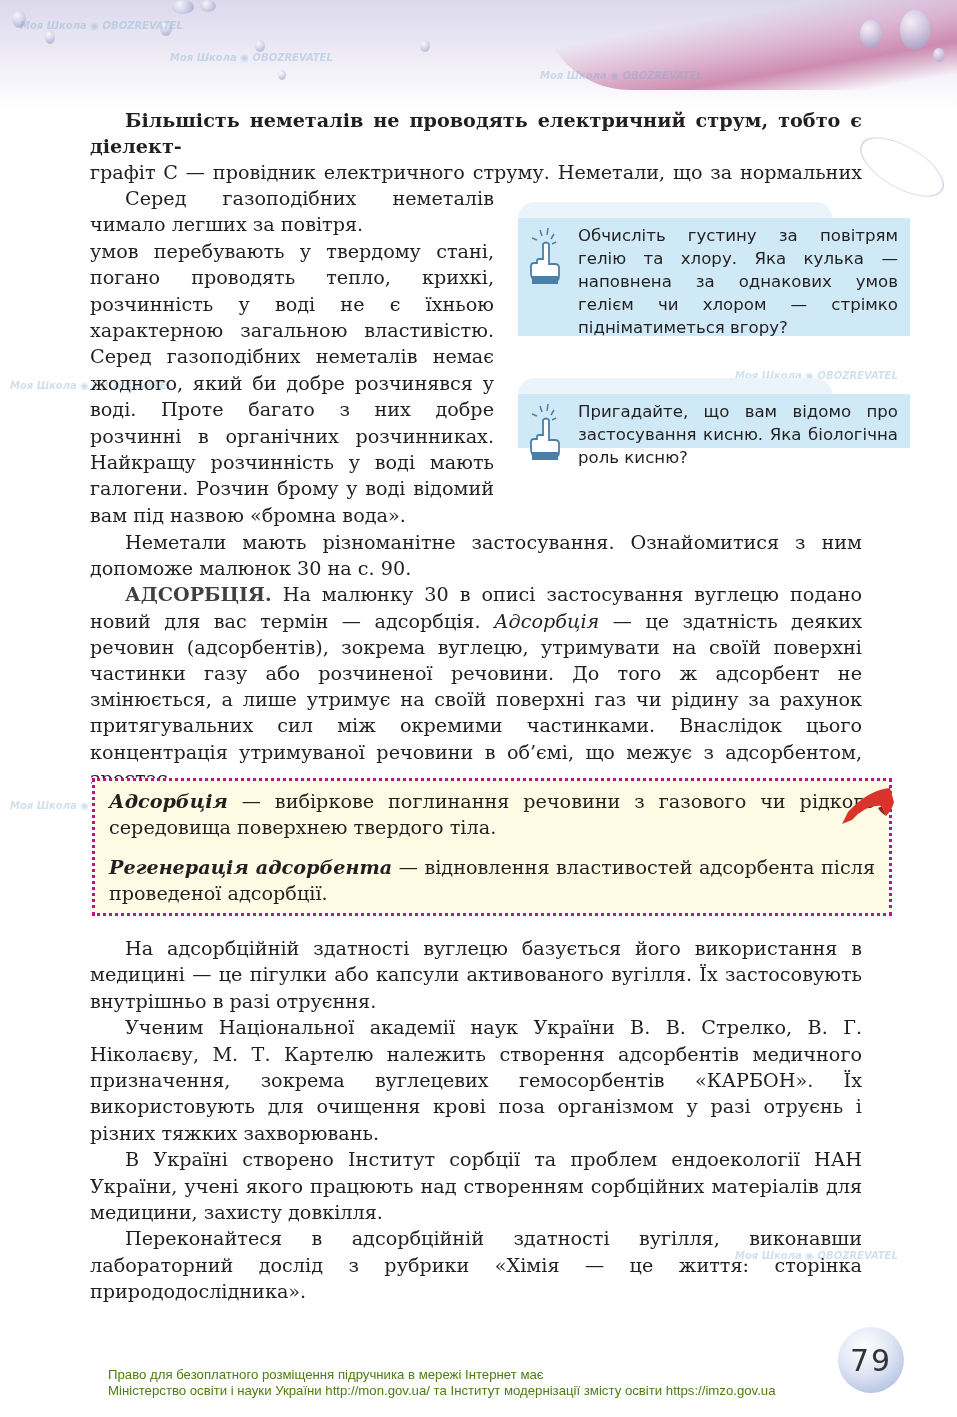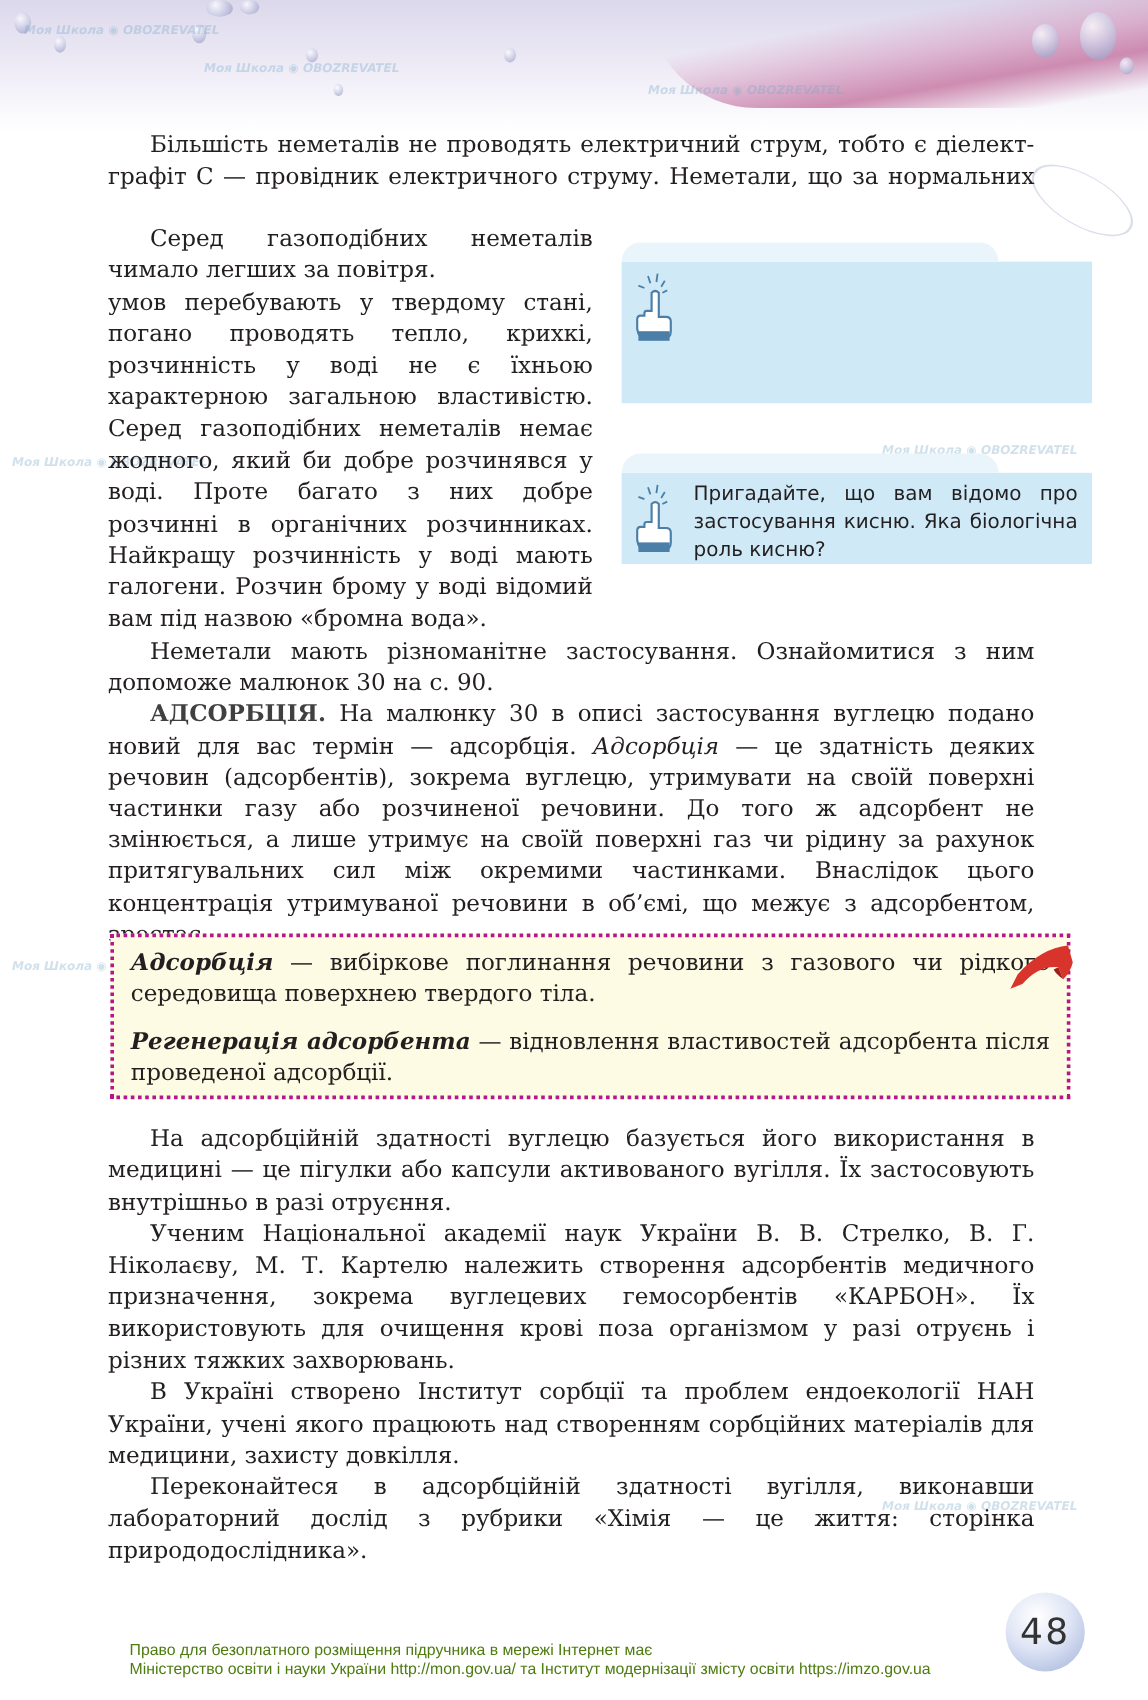--- a/index.html
+++ b/index.html
@@ -106,44 +106,45 @@
 
 <div class="watermark" style="left:20px;top:20px;"><span>Моя Школа</span> ◉ <span>OBOZREVATEL</span></div>
 <div class="watermark" style="left:170px;top:52px;"><span>Моя Школа</span> ◉ <span>OBOZREVATEL</span></div>
 <div class="watermark" style="left:540px;top:70px;"><span>Моя Школа</span> ◉ <span>OBOZREVATEL</span></div>
 <div class="watermark" style="left:10px;top:380px;"><span>Моя Школа</span> ◉ <span>OBOZREVATEL</span></div>
 <div class="watermark" style="left:735px;top:370px;"><span>Моя Школа</span> ◉ <span>OBOZREVATEL</span></div>
 <div class="watermark" style="left:10px;top:800px;"><span>Моя Школа</span> ◉ <span>OBOZREVATEL</span></div>
 <div class="watermark" style="left:735px;top:1250px;"><span>Моя Школа</span> ◉ <span>OBOZREVATEL</span></div>
 
 <div class="text" style="top:108px;width:772px;">
-  <p class="p" style="text-align:justify;text-align-last:justify;">Більшість неметалів не проводять електричний струм, тобто є діелект-</p>
+  <p class="p" style="text-align:justify;text-align-last:justify;font-weight:bold;">Більшість неметалів не проводять електричний струм, тобто є діелект-</p>
   <p class="p noindent" style="text-align:justify;text-align-last:justify;">графіт C — провідник електричного струму. Неметали, що за нормальних</p>
 </div>
 
 <div class="text" style="top:186px;width:404px;line-height:26.4px;">
   <p class="p">Серед газоподібних неметалів чимало легших за повітря.</p>
   <p class="p noindent">умов перебувають у твердому стані, погано проводять тепло, крихкі, розчинність у воді не є їхньою характерною загальною властивістю. Серед газоподібних неметалів немає жодного, який би добре розчинявся у воді. Проте багато з них добре розчинні в органічних розчинниках. Найкращу розчинність у воді мають галогени. Розчин брому у воді відомий вам під назвою «бромна вода».</p>
 </div>
 
 <div class="tip" style="top:218px;height:118px;">
   <svg class="hand" viewBox="0 0 38 60">
     <g stroke="#4c7fa8" stroke-width="1.5" fill="none">
       <line x1="14" y1="4" x2="16" y2="10"></line>
         <line x1="22" y1="2" x2="21" y2="9"></line>
         <line x1="28" y1="8" x2="25" y2="13"></line>
       <line x1="6" y1="12" x2="11" y2="14"></line>
         <line x1="30" y1="16" x2="26" y2="18"></line>
     </g>
     <path d="M17 18 q3 -3 6 0 v20 h6 q4 0 4 4 v8 q0 6 -6 6 h-14 q-7 0 -8 -8 v-8 q0 -3 3 -3 h3 v-2 q0 -2 2 -2 h4z" fill="#ffffff" stroke="#4c7fa8" stroke-width="1.8"></path>
     <rect x="6" y="50" width="26" height="8" fill="#4c7fa8"></rect>
   </svg>
+  <div class="tip-text">Обчисліть густину за повітрям гелію та хлору. Яка кулька — наповнена за однакових умов гелієм чи хлором — стрімко підніматиметься вгору?</div>
 </div>
 
-<div class="tip" style="top:394px;height:76px;">
+<div class="tip" style="top:394px;height:54px;">
   <svg class="hand" viewBox="0 0 38 60">
     <g stroke="#4c7fa8" stroke-width="1.5" fill="none">
       <line x1="14" y1="4" x2="16" y2="10"></line>
         <line x1="22" y1="2" x2="21" y2="9"></line>
         <line x1="28" y1="8" x2="25" y2="13"></line>
       <line x1="6" y1="12" x2="11" y2="14"></line>
         <line x1="30" y1="16" x2="26" y2="18"></line>
     </g>
     <path d="M17 18 q3 -3 6 0 v20 h6 q4 0 4 4 v8 q0 6 -6 6 h-14 q-7 0 -8 -8 v-8 q0 -3 3 -3 h3 v-2 q0 -2 2 -2 h4z" fill="#ffffff" stroke="#4c7fa8" stroke-width="1.8"></path>
     <rect x="6" y="50" width="26" height="8" fill="#4c7fa8"></rect>
@@ -166,19 +167,19 @@
 </svg>
 
 <div class="text" style="top:936px;width:772px;line-height:26.4px;">
   <p class="p">На адсорбційній здатності вуглецю базується його використання в медицині — це пігулки або капсули активованого вугілля. Їх застосовують внутрішньо в разі отруєння.</p>
   <p class="p">Ученим Національної академії наук України В. В. Стрелко, В. Г. Ніколаєву, М. Т. Картелю належить створення адсорбентів медичного призначення, зокрема вуглецевих гемосорбентів «КАРБОН». Їх використовують для очищення крові поза організмом у разі отруєнь і різних тяжких захворювань.</p>
   <p class="p">В Україні створено Інститут сорбції та проблем ендоекології НАН України, учені якого працюють над створенням сорбційних матеріалів для медицини, захисту довкілля.</p>
   <p class="p">Переконайтеся в адсорбційній здатності вугілля, виконавши лабораторний дослід з рубрики «Хімія — це життя: сторінка природодослідника».</p>
 </div>
 
 <div class="page-num">
-    <span>48</span>
+    <span>79</span>
   </div>
 
 <div class="footer">
   <div>Право для безоплатного розміщення підручника в мережі Інтернет має</div>
   <div>Міністерство освіти і науки України http://mon.gov.ua/ та Інститут модернізації змісту освіти https://imzo.gov.ua</div>
 </div>
 
 </body></html>

